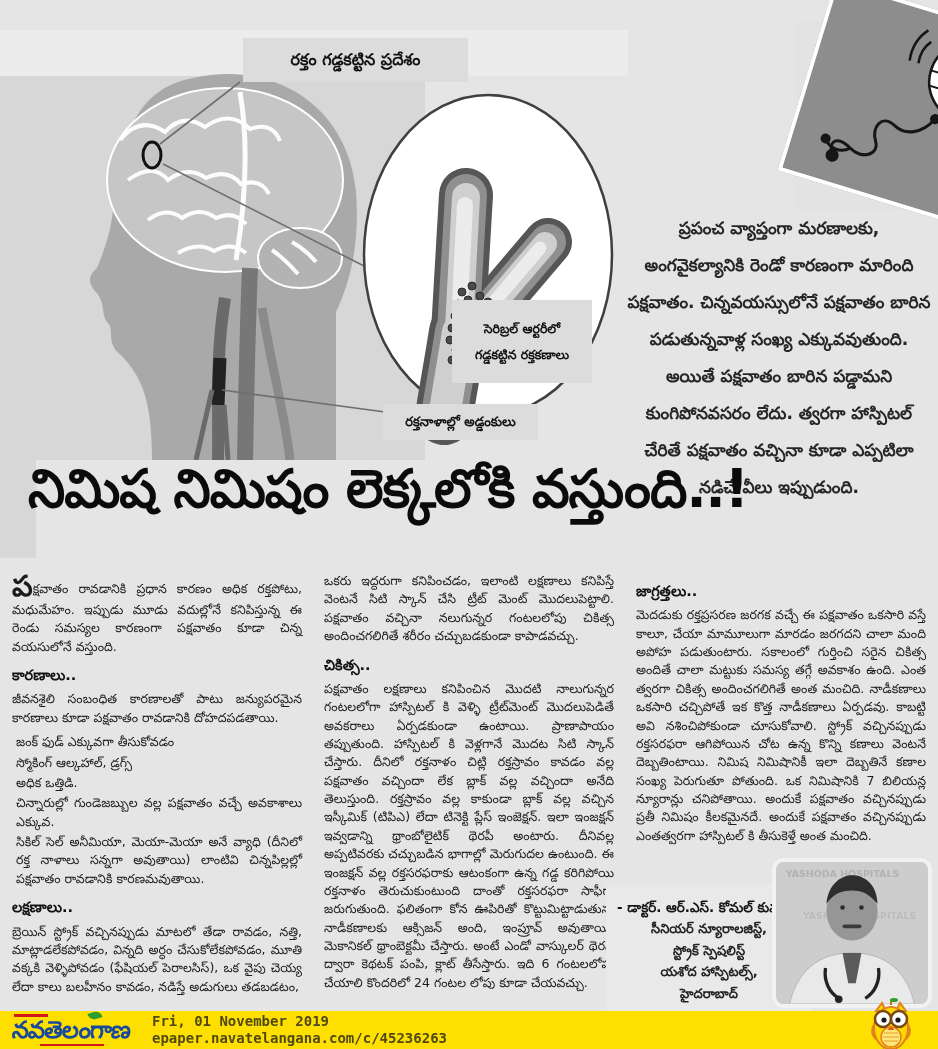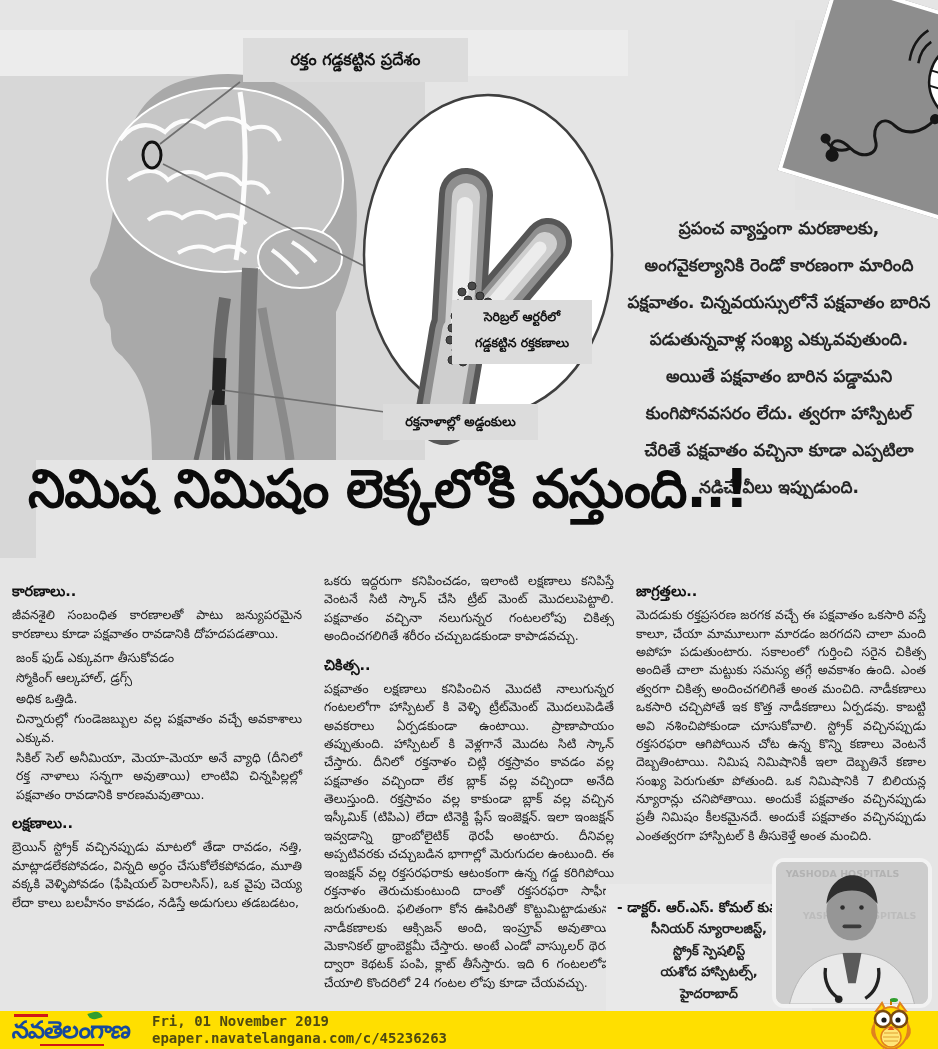--- a/index.html
+++ b/index.html
@@ -14,21 +14,21 @@
   .bg-left-strip  { position:absolute; left:0;   top:458px; width:36px;  height:100px; background:#d7d7d7; }
   .bg-band-right  { position:absolute; left:795px; top:20px; width:143px; height:190px; background:#e3e3e3; }
 
   .illu-svg { position:absolute; left:0; top:60px; width:630px; height:400px; }
 
   .callout {
     position:absolute; background:#dcdcdc; color:#111;
     font-weight:bold; text-align:center;
   }
   .callout-top    { left:243px; top:38px;  width:225px; height:44px; font-size:16px;   line-height:44px; }
-  .callout-artery { left:452px; top:300px; width:140px; height:64px; font-size:12.5px; padding-top:4px; line-height:26px; }
+  .callout-artery { left:452px; top:300px; width:140px; height:83px; font-size:12.5px; padding-top:16px; line-height:26px; }
   .callout-bottom { left:383px; top:404px; width:155px; height:36px; font-size:13px;   line-height:36px; }
 
   .tilted-card {
     position:absolute; left:802px; top:6px; width:215px; height:200px;
     background:#8d8d8d; border:4px solid #ffffff; transform:rotate(17deg);
   }
   .tilted-card svg { width:100%; height:100%; }
 
   
   .intro {
@@ -215,20 +215,23 @@
       </g>
     </svg>
   </div>
 
   <div class="intro">ప్రపంచ వ్యాప్తంగా మరణాలకు, అంగవైకల్యానికి రెండో కారణంగా మారింది పక్షవాతం. చిన్నవయస్సులోనే పక్షవాతం బారిన పడుతున్నవాళ్ల సంఖ్య ఎక్కువవుతుంది. అయితే పక్షవాతం బారిన పడ్డామని కుంగిపోనవసరం లేదు. త్వరగా హాస్పిటల్ చేరితే పక్షవాతం వచ్చినా కూడా ఎప్పటిలా నడిచే వీలు ఇప్పుడుంది.</div>
 
   <h1 class="headline">నిమిష నిమిషం లెక్కలోకి వస్తుంది..!</h1>
 
   <div class="body-cols">
     <div class="col">
+      <p>
+        <span class="dropcap">ప</span><span>క్షవాతం రావడానికి ప్రధాన కారణం అధిక రక్తపోటు, మధుమేహం. ఇప్పుడు మూడు వదుల్లోనే కనిపిస్తున్న ఈ రెండు సమస్యల కారణంగా పక్షవాతం కూడా చిన్న వయసులోనే వస్తుంది.</span>
+      </p>
       <h3>కారణాలు..</h3>
       <p>జీవనశైలి సంబంధిత కారణాలతో పాటు జన్యుపరమైన కారణాలు కూడా పక్షవాతం రావడానికి దోహదపడతాయి.</p>
       <div class="bullet">జంక్ ఫుడ్ ఎక్కువగా తీసుకోవడం</div>
       <div class="bullet">స్మోకింగ్ ఆల్కహాల్, డ్రగ్స్</div>
       <div class="bullet">అధిక ఒత్తిడి.</div>
       <div class="bullet">చిన్నారుల్లో గుండెజబ్బుల వల్ల పక్షవాతం వచ్చే అవకాశాలు ఎక్కువ.</div>
       <div class="bullet">సికిల్ సెల్ అనీమియా, మెయా-మెయా అనే వ్యాధి (దీనిలో రక్త నాళాలు సన్నగా అవుతాయి) లాంటివి చిన్నపిల్లల్లో పక్షవాతం రావడానికి కారణమవుతాయి.</div>
       <h3>లక్షణాలు..</h3>
       <p>బ్రెయిన్ స్ట్రోక్ వచ్చినప్పుడు మాటలో తేడా రావడం, నత్తి, మాట్లాడలేకపోవడం, విన్నది అర్ధం చేసుకోలేకపోవడం, మూతి వక్కకి వెళ్ళిపోవడం (ఫేషియల్ పెరాలసిస్), ఒక వైపు చెయ్య లేదా కాలు బలహీనం కావడం, నడిస్తే అడుగులు తడబడటం,</p>
     </div>

